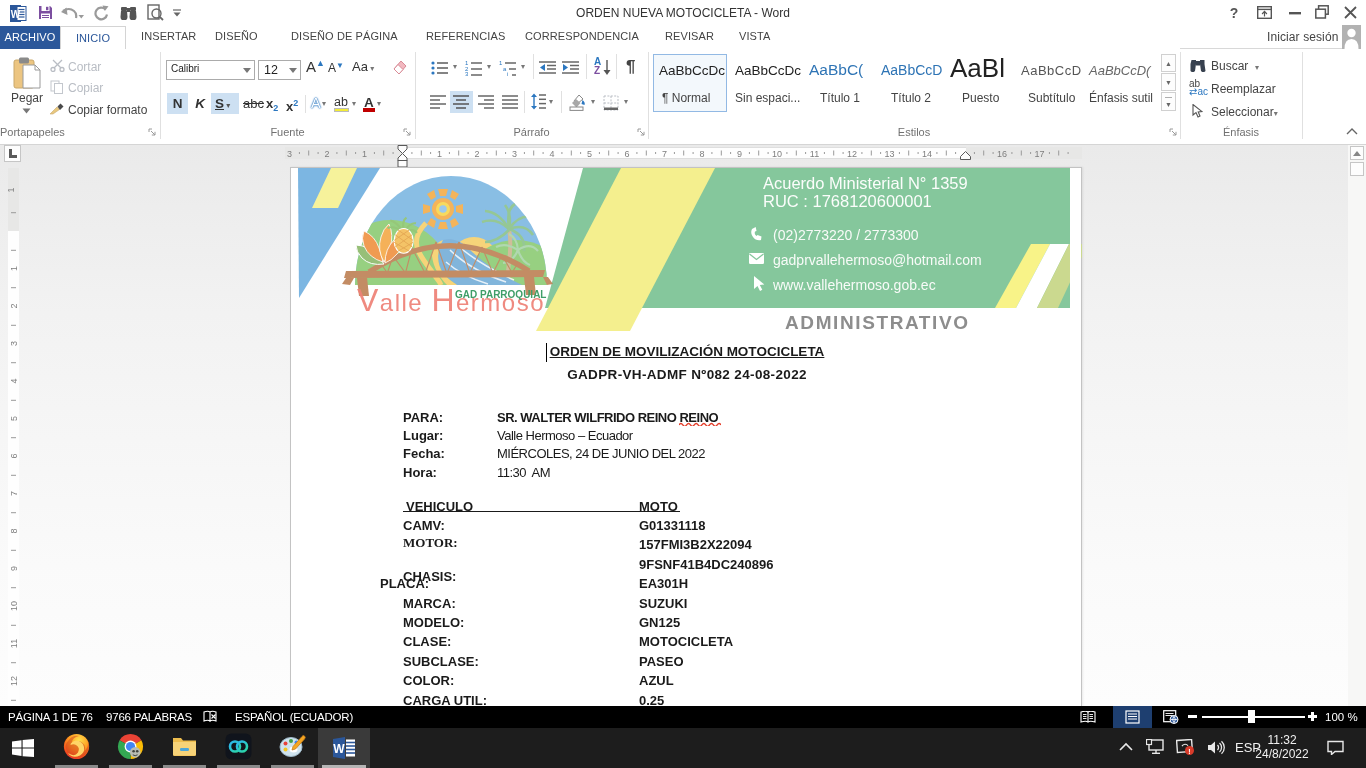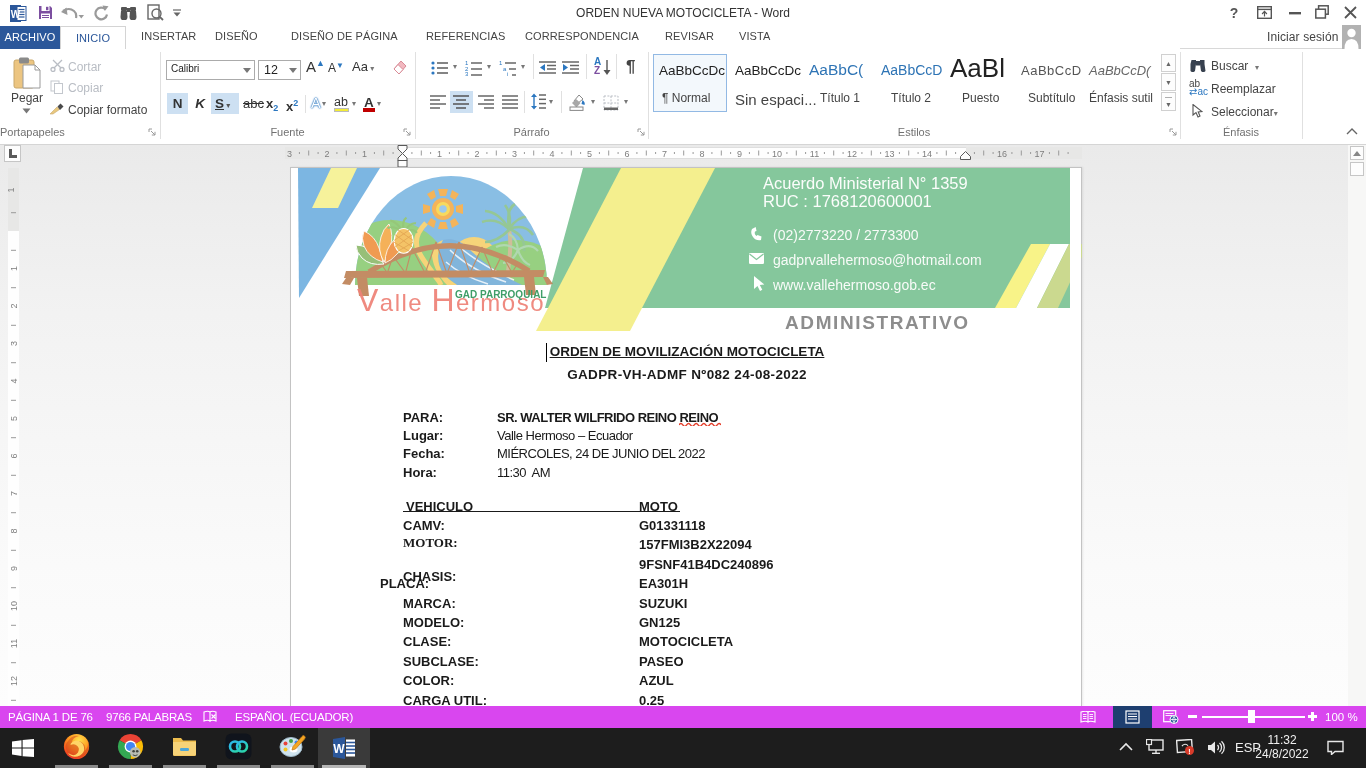--- a/index.html
+++ b/index.html
@@ -326,21 +326,21 @@
   <svg class="abs" style="left:637px;top:79px;" width="9" height="9" viewBox="0 0 9 9">
     <path d="M1 1 v3 M1 1 h3" stroke="#9a9a9a" fill="none"></path>
       <path d="M3 3 l4 4 m0 -3.2 v3.2 h-3.2" stroke="#9a9a9a" fill="none"></path>
   </svg>
 
   
   <div class="abs" style="left:653px;top:5px;width:74px;height:58px;background:#f3f8fc;border:1px solid #92b9e4;"></div>
   <div class="abs" style="left:659px;top:14px;font-size:13.5px;color:#222;">AaBbCcDc</div>
   <div class="abs" style="left:662px;top:42px;font-size:12px;color:#444;">¶ Normal</div>
   <div class="abs" style="left:735px;top:14px;font-size:13.5px;color:#222;">AaBbCcDc</div>
-  <div class="abs" style="left:735px;top:42px;font-size:15px;color:#444;">Sin espaci...</div>
+  <div class="abs" style="left:735px;top:42px;font-size:12px;color:#444;">Sin espaci...</div>
   <div class="abs" style="left:809px;top:12px;font-size:15.5px;color:#2e74b5;">AaBbC(</div>
   <div class="abs" style="left:820px;top:42px;font-size:12px;color:#444;">Título 1</div>
   <div class="abs" style="left:881px;top:13px;font-size:14px;color:#2e74b5;">AaBbCcD</div>
   <div class="abs" style="left:891px;top:42px;font-size:12px;color:#444;">Título 2</div>
   <div class="abs" style="left:950px;top:4px;font-size:26px;color:#222;">AaBl</div>
   <div class="abs" style="left:962px;top:42px;font-size:12px;color:#444;">Puesto</div>
   <div class="abs" style="left:1021px;top:14px;font-size:13px;color:#555;letter-spacing:0.5px;">AaBbCcD</div>
   <div class="abs" style="left:1028px;top:42px;font-size:12px;color:#444;">Subtítulo</div>
   <div class="abs" style="left:1089px;top:14px;font-size:13px;font-style:italic;color:#666;">AaBbCcD(</div>
   <div class="abs" style="left:1089px;top:42px;font-size:12px;color:#444;">Énfasis sutil</div>
@@ -694,21 +694,21 @@
     <div class="abs bl" style="left:639px;top:546.5px;">0.25</div>
 
   <div class="abs" style="left:1348px;top:0;width:18px;height:561px;background:#f7f7f6;"></div>
   <div class="abs" style="left:1350px;top:1px;width:14px;height:14px;background:#fdfdfd;border:1px solid #c6c6c6;"></div>
   <svg class="abs" style="left:1353px;top:6px;" width="8" height="5" viewBox="0 0 8 5">
       <path d="M4 0 L8 5 H0 z" fill="#868686"></path>
     </svg>
   <div class="abs" style="left:1350px;top:17px;width:14px;height:14px;background:#fdfdfd;border:1px solid #c6c6c6;"></div>
 </div>
 
-<div class="abs" id="statusbar" style="left:0;top:706px;width:1366px;height:30px;background:#d946ef;color:#fff;font-size:11.5px;letter-spacing:-0.2px;">
+<div class="abs" id="statusbar" style="left:0;top:706px;width:1366px;height:30px;background:#000000;color:#fff;font-size:11.5px;letter-spacing:-0.2px;">
   <div class="abs" style="left:8px;top:5px;">PÁGINA 1 DE 76</div>
   <div class="abs" style="left:106px;top:5px;">9766 PALABRAS</div>
   <svg class="abs" style="left:203px;top:4px;" width="15" height="13" viewBox="0 0 15 13">
     <path d="M1 2 q4 -1.5 6 0 v9 q-2 -1.5 -6 0 z M13 2 q-4 -1.5 -6 0 v9 q2 -1.5 6 0 z" fill="none" stroke="#fff" stroke-width="1.1"></path>
     <path d="M8.5 4.5 l4 4 m0 -4 l-4 4" stroke="#fff" stroke-width="1.1"></path>
   </svg>
   <div class="abs" style="left:235px;top:5px;">ESPAÑOL (ECUADOR)</div>
 
   <svg class="abs" style="left:1080px;top:5px;" width="16" height="12" viewBox="0 0 16 12">
     <path d="M1 1 q5 -1.5 7 0 q2 -1.5 7 0 v10 q-5 -1.5 -7 0 q-2 -1.5 -7 0 z" fill="none" stroke="#fff" stroke-width="1.1"></path>

